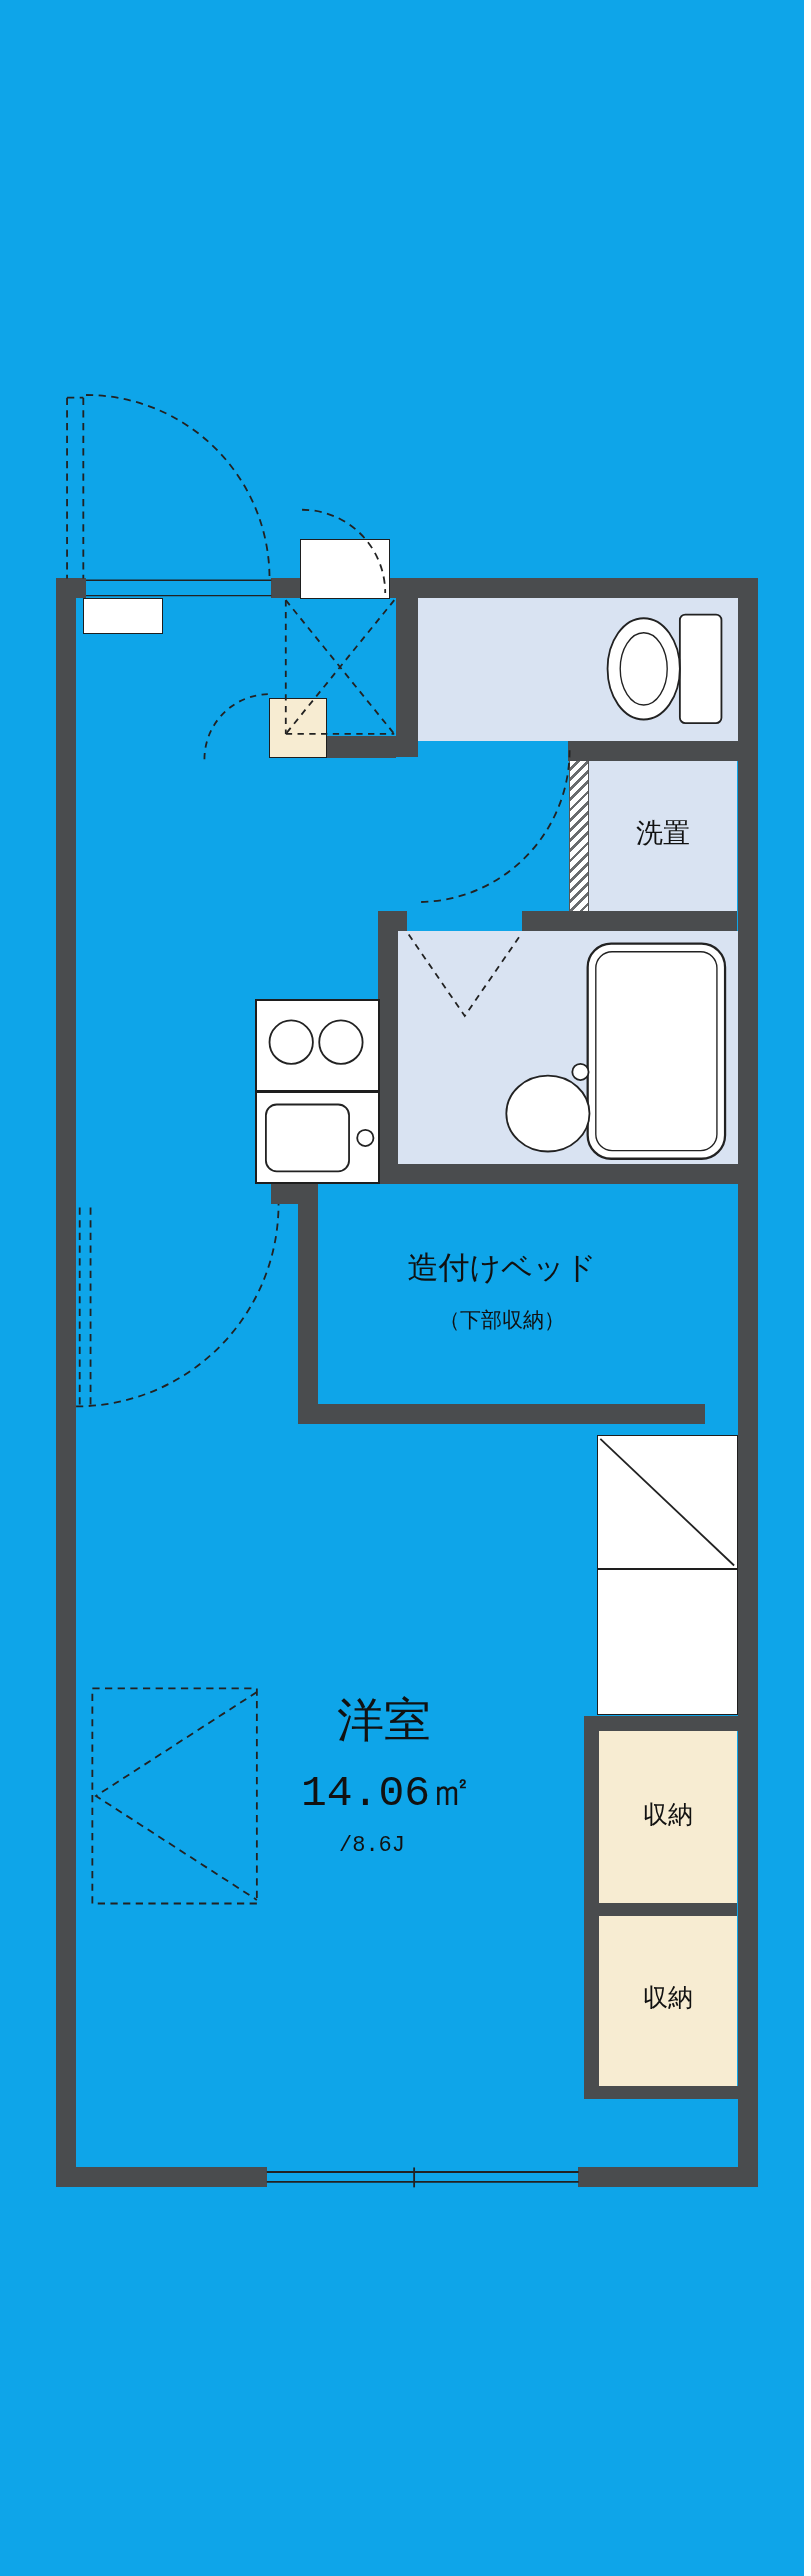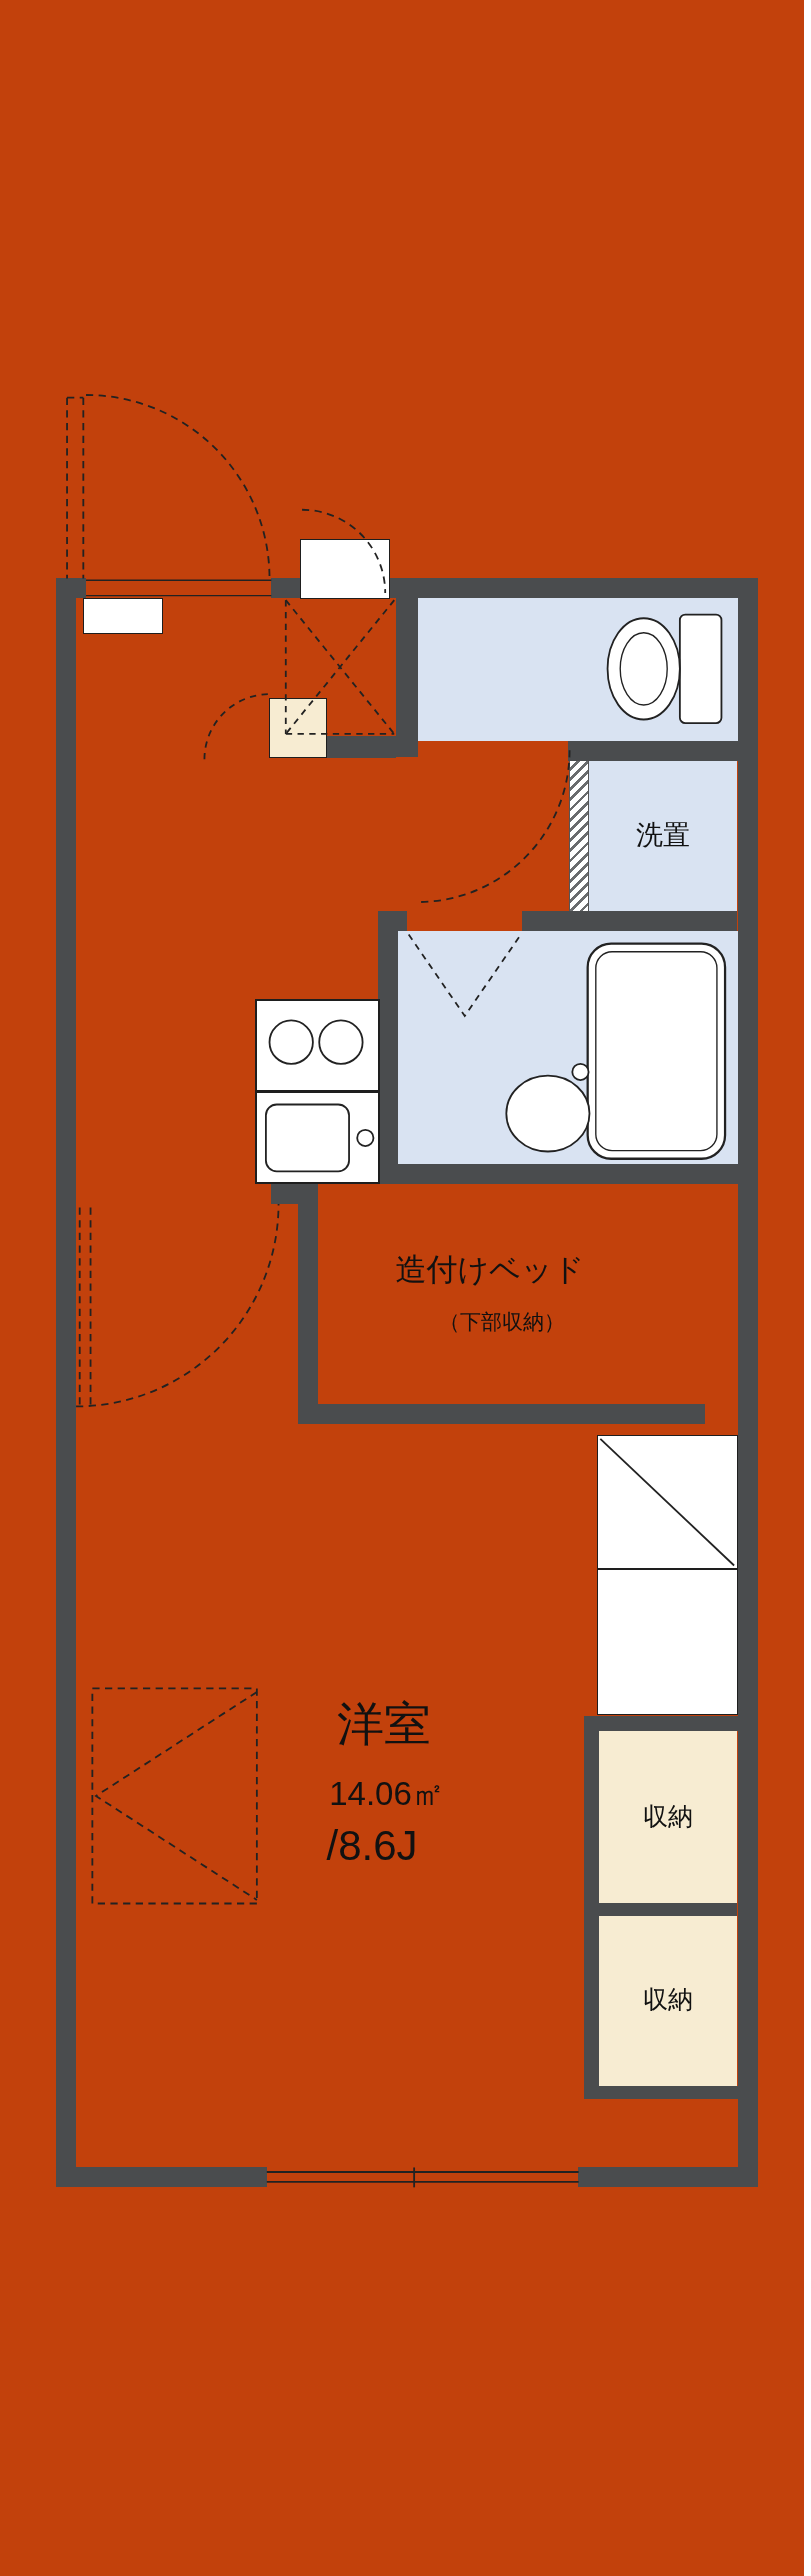--- a/index.html
+++ b/index.html
@@ -2,22 +2,22 @@
 <html style="--wall: #4a4c4e; --line: #1e1e1e; --bath: #d9e3f2; --cream: #f7ecd2;font-size:14.5px"><head>
 <meta charset="utf-8">
 <style>
   :root{
     --wall:#4a4c4e;
     --line:#1e1e1e;
     --bath:#d9e3f2;
     --cream:#f7ecd2;
   }
   html,body{margin:0;padding:0;background:#fff;}
-  .canvas{position:relative;width:804px;height:2576px;background:#c2410c;overflow:hidden;
-          font-family:Liberation Sans, sans-serif;}
+  .canvas{position:relative;width:804px;height:2576px;background:#0ea5e9;overflow:hidden;
+          font-family:Liberation Mono, monospace;}
   .wall{position:absolute;background:var(--wall);}
   .room{position:absolute;}
   .box{position:absolute;background:#fff;border:1.8px solid var(--line);box-sizing:border-box;}
   .lbl{position:absolute;transform:translate(-50%,-50%);color:#111;white-space:nowrap;line-height:1.1;}
   .hatch{position:absolute;background:repeating-linear-gradient(135deg,#ffffff 0 4.5px,#6a6c6e 4.5px 7.2px);
          border-left:0.9px solid #555;border-right:0.9px solid #555;box-sizing:border-box;}
   svg.overlay{position:absolute;left:0;top:0;pointer-events:none;}
 </style>
 </head>
 <body>
@@ -136,24 +136,24 @@
 
     <g stroke="#222" stroke-width="2">
       <line x1="295" y1="2403" x2="640" y2="2403"></line>
       <line x1="295" y1="2414" x2="640" y2="2414"></line>
       <line x1="458" y1="2398" x2="458" y2="2420"></line>
     </g>
   </svg>
 
   <div class="lbl" style="left:663px;top:836px;font-size:27px;">洗置</div>
 
-  <div class="lbl" style="left:490px;top:1270px;font-size:31px;">造付けベッド</div>
+  <div class="lbl" style="left:502px;top:1270px;font-size:31px;">造付けベッド</div>
   <div class="lbl" style="left:502px;top:1322px;font-size:21px;">（下部収納）</div>
 
   <div class="lbl" style="left:384px;top:1716px;font-size:47px;margin-top:8px;">洋室</div>
-  <div class="lbl" style="left:387px;top:1794px;font-size:33px;">14.06㎡</div>
-  <div class="lbl" style="left:372px;top:1846px;font-size:42px;">/8.6J</div>
+  <div class="lbl" style="left:387px;top:1794px;font-size:43px;">14.06㎡</div>
+  <div class="lbl" style="left:372px;top:1846px;font-size:22px;">/8.6J</div>
 
   <div class="lbl" style="left:668px;top:1817px;font-size:25px;">収納</div>
   <div class="lbl" style="left:668px;top:2000px;font-size:25px;">収納</div>
 
 </div>
 
 
 </body></html>

